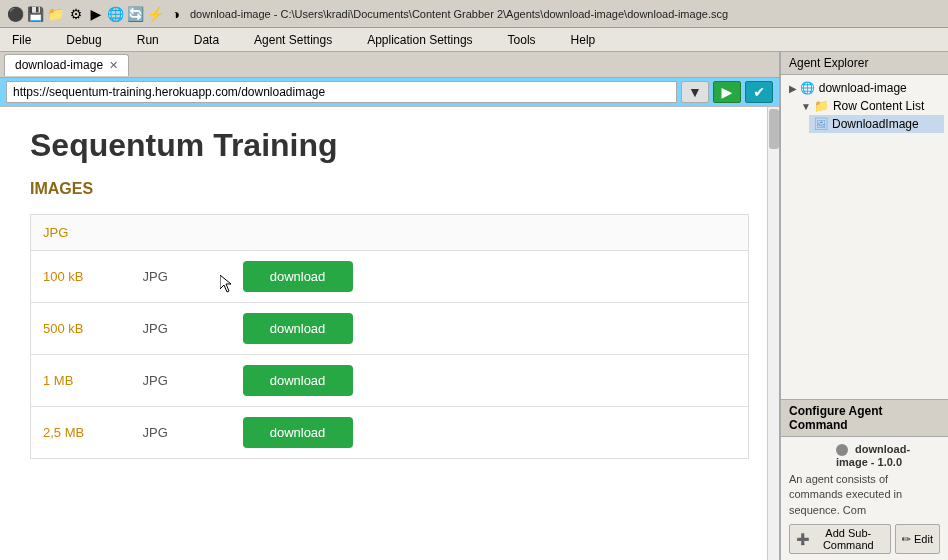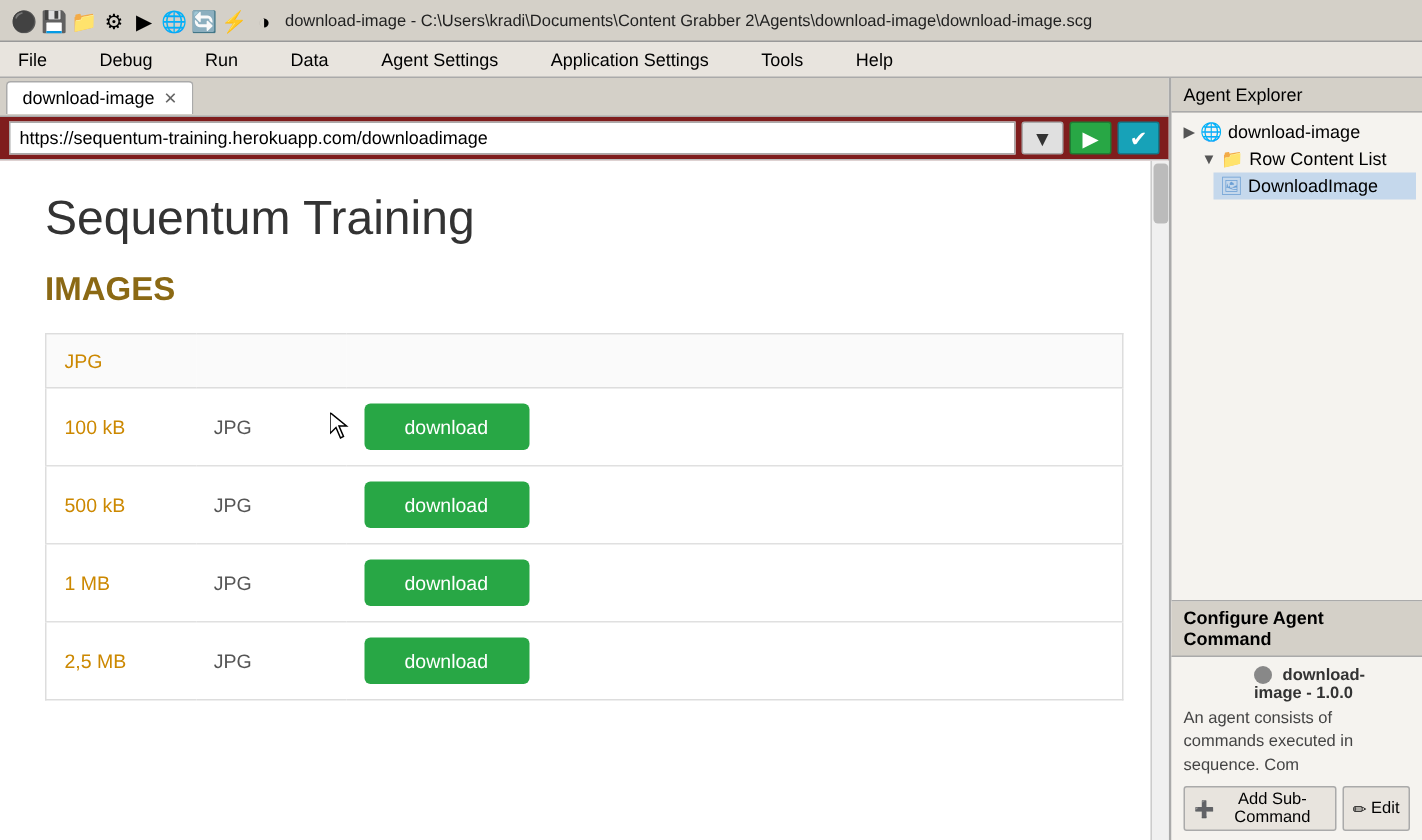--- a/index.html
+++ b/index.html
@@ -74,21 +74,21 @@
       border-radius: 3px 3px 0 0;
       cursor: pointer;
     }
     .tab-close { font-size: 11px; color: #666; cursor: pointer; }
 
     
     .address-bar {
       display: flex;
       align-items: center;
       padding: 3px 6px;
-      background: #7f1d1d;
+      background: #7dd3fc;
       border-bottom: 1px solid #bbb;
       gap: 4px;
     }
     .address-input {
       flex: 1;
       height: 22px;
       padding: 2px 6px;
       font-size: 12px;
       border: 1px solid #aaa;
       background: #fff;
@@ -136,26 +136,26 @@
     
     .web-content {
       flex: 1;
       overflow-y: auto;
       background: #fff;
       padding: 20px 30px;
       position: relative;
     }
     .page-title {
       font-size: 32px;
-      font-weight: normal;
+      font-weight: bold;
       color: #333;
       margin-bottom: 16px;
     }
     .page-subtitle {
-      font-size: 22px;
+      font-size: 16px;
       font-weight: bold;
       color: #8b6914;
       margin-bottom: 16px;
     }
     .images-table {
       width: 100%;
       border-collapse: collapse;
       border: 1px solid #ddd;
     }
     .images-table th, .images-table td {

